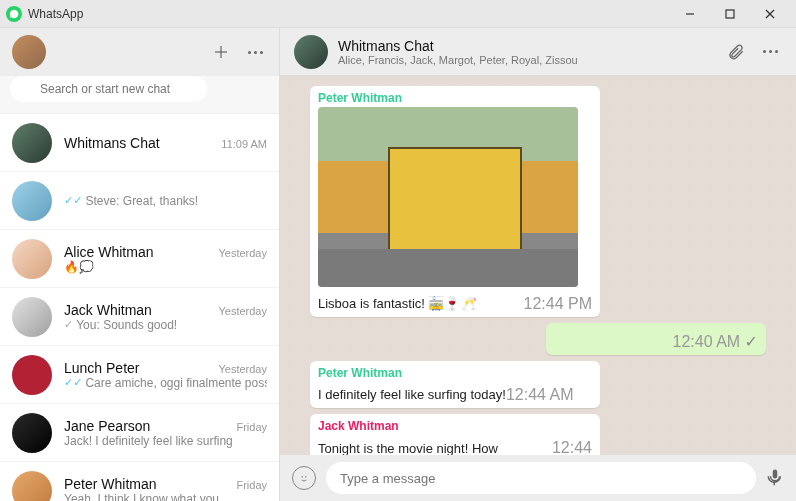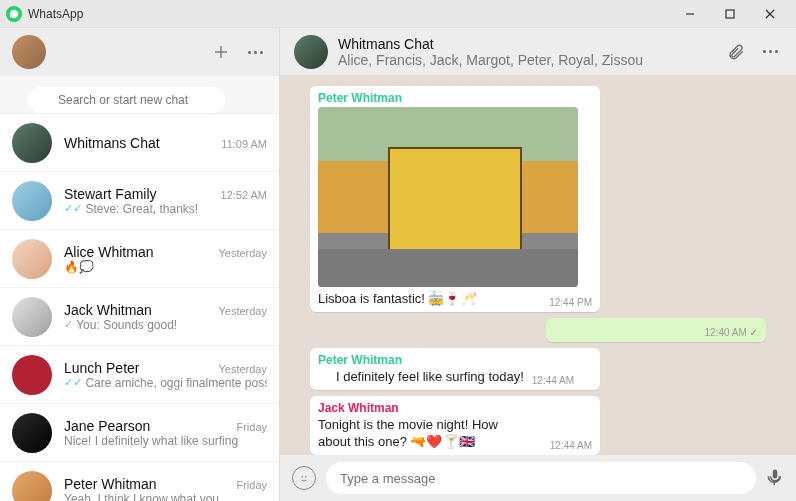--- a/index.html
+++ b/index.html
@@ -13,46 +13,46 @@
 .winbtn svg{width:10px;height:10px;stroke:#333;stroke-width:1.2;fill:none}
 .app{display:flex;height:473px}
 .left{width:280px;display:flex;flex-direction:column;background:#fff;border-right:1px solid #ddd}
 .left-header{height:48px;background:#ededed;display:flex;align-items:center;padding:0 12px;gap:10px}
 .avatar{width:34px;height:34px;border-radius:50%;background:linear-gradient(135deg,#c58e5e,#8f6a4c);flex-shrink:0;overflow:hidden;display:flex;align-items:center;justify-content:center;color:#fff;font-size:14px}
 .left-header .spacer{flex:1}
 .icon-btn{width:24px;height:24px;display:flex;align-items:center;justify-content:center;color:#666}
 .icon-btn svg{width:18px;height:18px;fill:none;stroke:#666;stroke-width:1.6}
 .dots{display:flex;gap:3px}
 .dots span{width:3px;height:3px;border-radius:50%;background:#666}
-.searchbar{height:38px;background:#f7f7f7;display:flex;align-items:flex-end;padding:0 28px;border-bottom:1px solid #eee}
+.searchbar{height:38px;background:#f7f7f7;display:flex;align-items:flex-start;padding:0 10px;border-bottom:1px solid #eee}
 .searchbar .search-input{flex:1;height:26px;background:#fff;border:none;border-radius:13px;padding:0 12px 0 30px;font-size:12px;color:#555;position:relative}
 .search-wrap{position:relative;flex:1}
 .search-wrap svg{position:absolute;left:9px;top:6px;width:14px;height:14px;stroke:#aaa;fill:none;stroke-width:2}
 .chats{flex:1;overflow:hidden}
 .chat{display:flex;align-items:center;height:58px;padding:0 12px;border-bottom:1px solid #f2f2f2}
 .chat .avatar{width:40px;height:40px;margin-right:12px}
 .chat .body{flex:1;min-width:0}
 .chat .row1{display:flex;justify-content:space-between;align-items:baseline}
 .chat .name{font-size:14px;color:#111}
 .chat .time{font-size:11px;color:#999}
 .chat .preview{font-size:12px;color:#888;white-space:nowrap;overflow:hidden;text-overflow:ellipsis;display:flex;align-items:center;gap:3px}
 .tick{color:#4fc3f7;font-size:11px}
 .tick-gray{color:#aaa;font-size:11px}
 .right{flex:1;display:flex;flex-direction:column;background:#e5ddd5}
 .chat-header{height:48px;background:#ededed;display:flex;align-items:center;padding:0 14px;gap:10px;border-bottom:1px solid #ddd}
 .chat-header .title{font-size:14px;color:#111}
-.chat-header .subtitle{font-size:14px;color:#777}
+.chat-header .subtitle{font-size:11px;color:#777}
 .messages{flex:1;overflow:hidden;padding:10px 30px;position:relative;background:#e5ddd5;background-image:radial-gradient(rgba(0,0,0,0.015) 1px,transparent 1px);background-size:20px 20px}
 .bubble{background:#fff;border-radius:6px;padding:5px 8px 4px 8px;max-width:290px;box-shadow:0 1px 1px rgba(0,0,0,0.1);position:relative;margin-bottom:6px}
 .bubble.out{background:#dcf8c6;margin-left:auto;max-width:220px}
 .sender{font-size:12px;font-weight:600;margin-bottom:2px}
 .sender.green{color:#35cd96}
 .sender.pink{color:#e91e63}
 .bubble .msg{font-size:13px;color:#222;line-height:1.3}
-.bubble .meta{font-size:10px;color:#999;text-align:right;margin-top:4px}
+.bubble .meta{font-size:16px;color:#999;text-align:right;margin-top:4px}
 .bubble.out .meta::after{content:" ✓";color:#888}
 .photo{width:260px;height:180px;background:linear-gradient(#a8c09a 0%,#a8c09a 30%,#d9a441 30%,#d9a441 70%,#888 70%);border-radius:4px;margin-bottom:4px;position:relative;overflow:hidden}
 .photo::before{content:"";position:absolute;left:70px;top:40px;width:130px;height:110px;background:#e8c23e;border:2px solid #5a4a1e}
 .photo::after{content:"";position:absolute;left:0;bottom:0;width:100%;height:38px;background:#7a7a7a}
 .composer{height:46px;background:#ededed;display:flex;align-items:center;padding:10px 12px;gap:10px}
 .composer .emoji{width:24px;height:24px;border:1.5px solid #888;border-radius:50%;display:flex;align-items:center;justify-content:center}
 .composer input{flex:1;height:32px;border:none;border-radius:16px;background:#fff;padding:0 14px;font-size:13px;color:#555}
 .composer .mic svg{width:18px;height:18px;fill:#666}
 .av-1{background:linear-gradient(135deg,#5e7e6a,#2b3b33)}
 .av-2{background:linear-gradient(135deg,#9ed0e6,#62a1c1)}
@@ -125,24 +125,20 @@
      <div class="body">
        <div class="row1">
               <div class="name">Whitmans Chat</div>
               <div class="time">11:09 AM</div>
             </div>
      </div>
    </div>
         <div class="chat">
      <div class="avatar av-2"></div>
      <div class="body">
-       <div class="row1">
-              <div class="name">Stewart Family</div>
-              <div class="time">12:52 AM</div>
-            </div>
        <div class="preview"><span class="tick">✓✓</span> Steve: Great, thanks!</div>
      </div>
    </div>
         <div class="chat">
      <div class="avatar av-3"></div>
      <div class="body">
        <div class="row1">
               <div class="name">Alice Whitman</div>
               <div class="time">Yesterday</div>
             </div>
@@ -169,21 +165,21 @@
        <div class="preview"><span class="tick">✓✓</span> Care amiche, oggi finalmente posso</div>
      </div>
    </div>
         <div class="chat">
      <div class="avatar av-6"></div>
      <div class="body">
        <div class="row1">
               <div class="name">Jane Pearson</div>
               <div class="time">Friday</div>
             </div>
-       <div class="preview">Nice! I definitely what like surfing</div>
+       <div class="preview">Jack! I definitely feel like surfing</div>
      </div>
    </div>
         <div class="chat">
      <div class="avatar av-7"></div>
      <div class="body">
        <div class="row1">
               <div class="name">Peter Whitman</div>
               <div class="time">Friday</div>
             </div>
        <div class="preview">Yeah, I think I know what you...</div>
@@ -222,21 +218,21 @@
           <div class="meta">12:44 PM</div>
         </div>
       </div>
 
       <div class="bubble out">
         <div class="meta">12:40 AM</div>
       </div>
 
       <div class="bubble">
         <div class="sender green">Peter Whitman</div>
-        <div style="display:flex;justify-content:center;align-items:flex-end;gap:8px">
+        <div style="display:flex;justify-content:flex-start;align-items:flex-end;">
           <div class="msg">I definitely feel like surfing today!</div>
           <div class="meta">12:44 AM</div>
         </div>
       </div>
 
       <div class="bubble">
         <div class="sender pink">Jack Whitman</div>
         <div style="display:flex;justify-content:space-between;align-items:flex-end;gap:8px">
           <div class="msg" style="max-width:210px">Tonight is the movie night! How about this one? 🔫❤️🍸🇬🇧</div>
           <div class="meta">12:44 AM</div>

